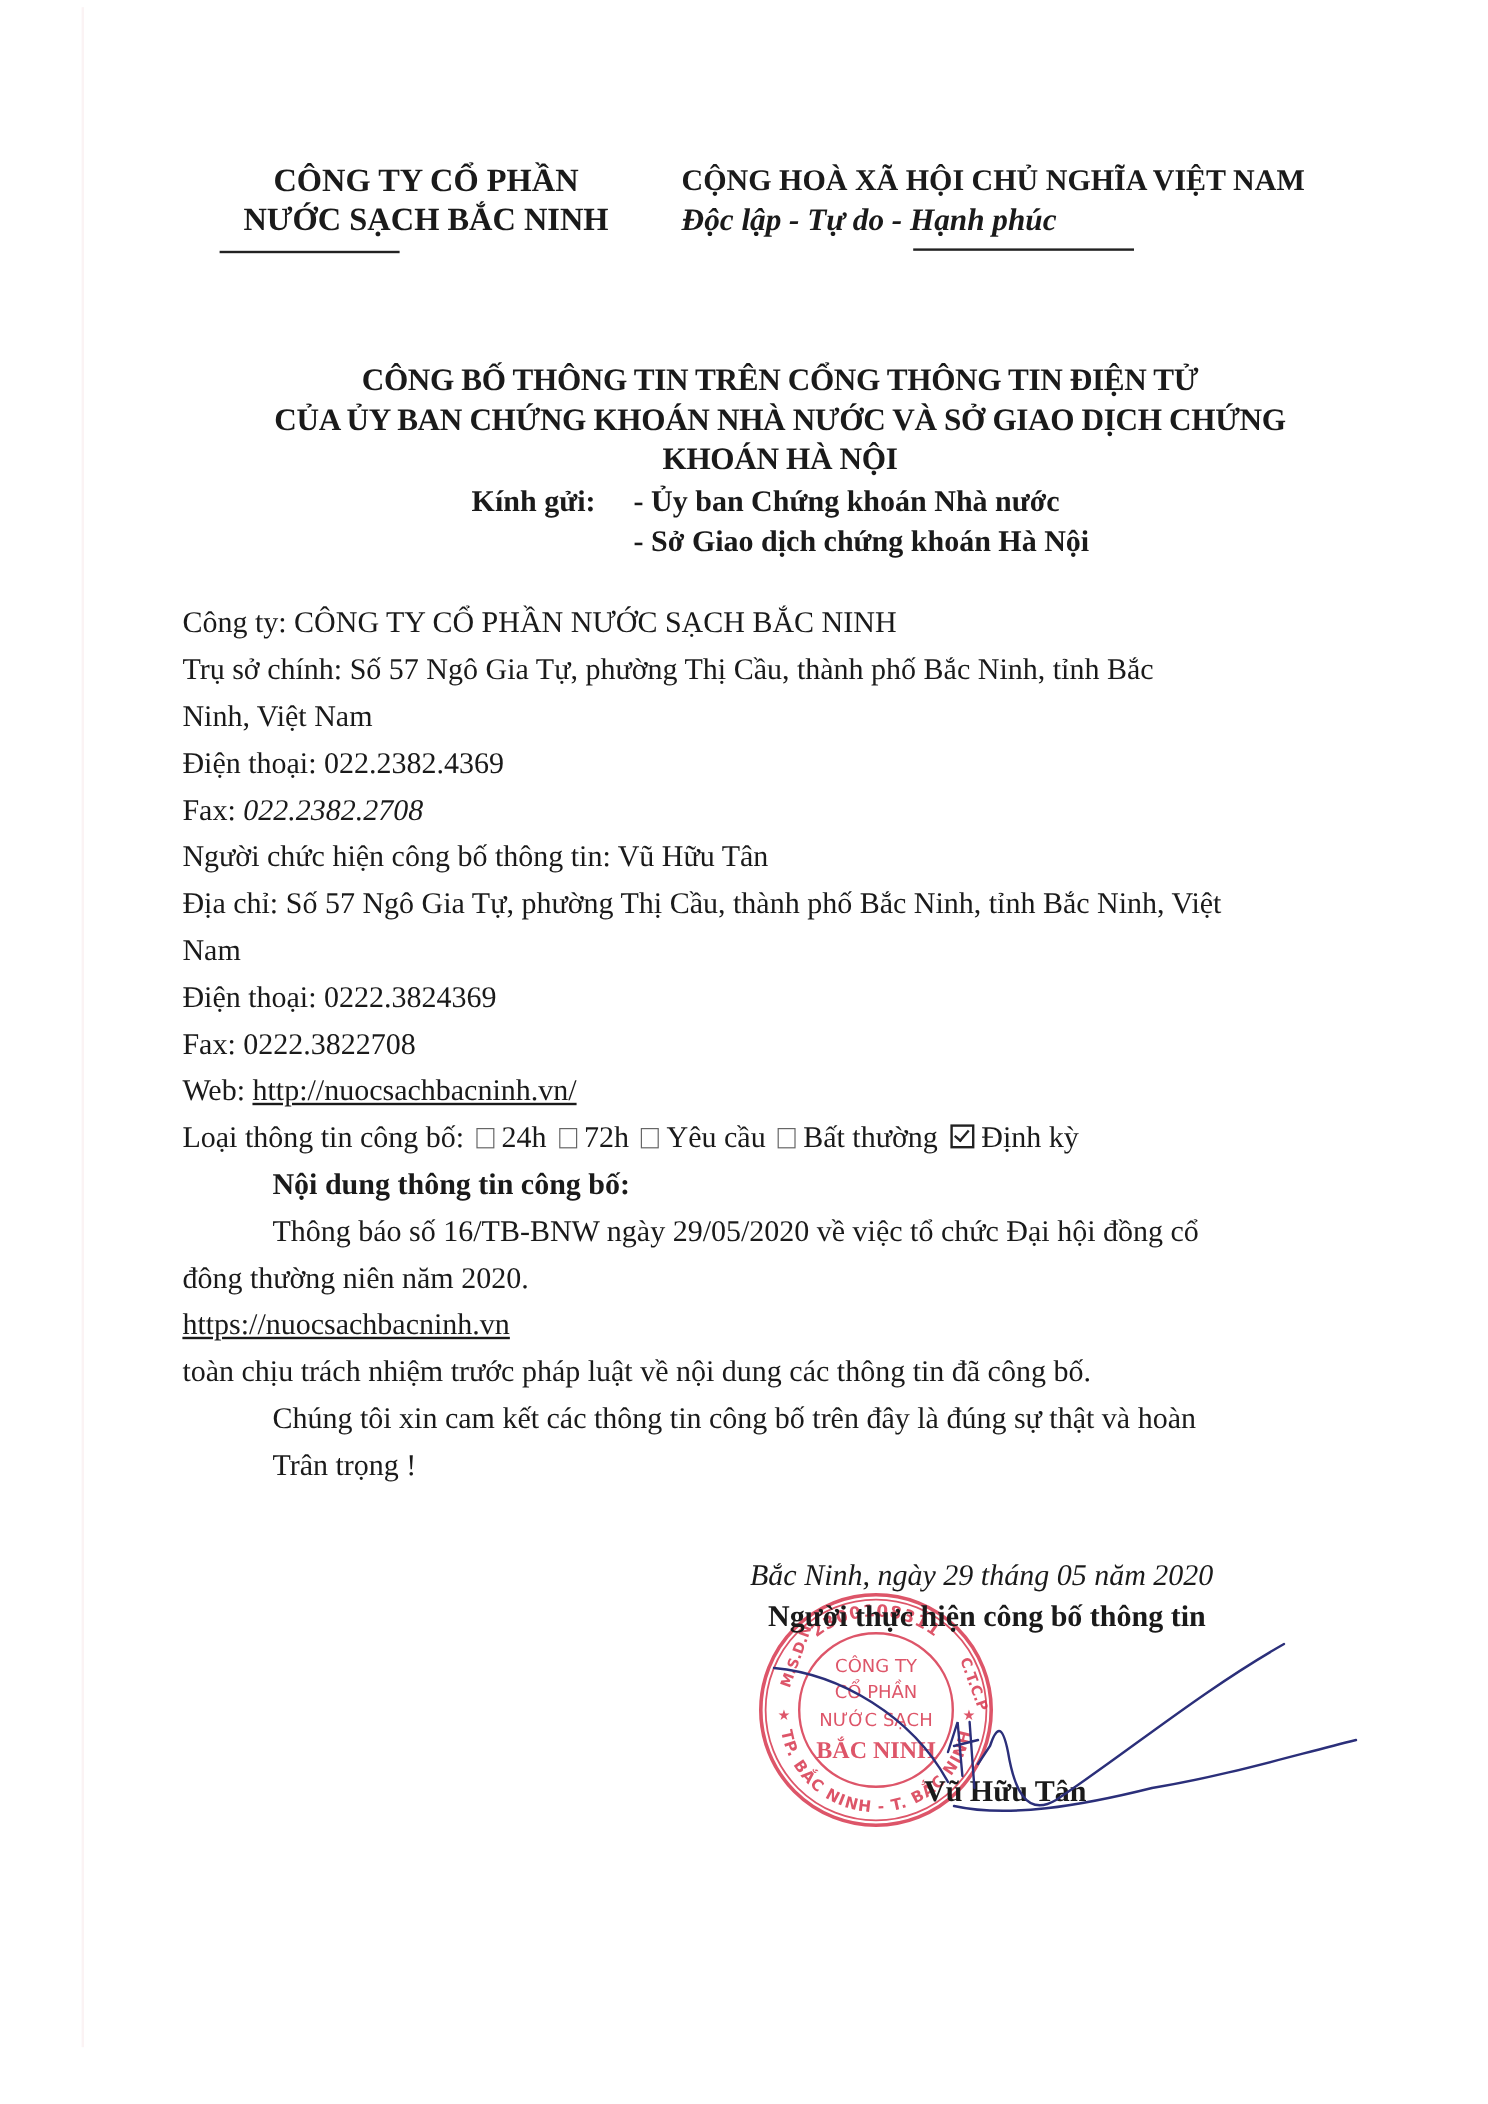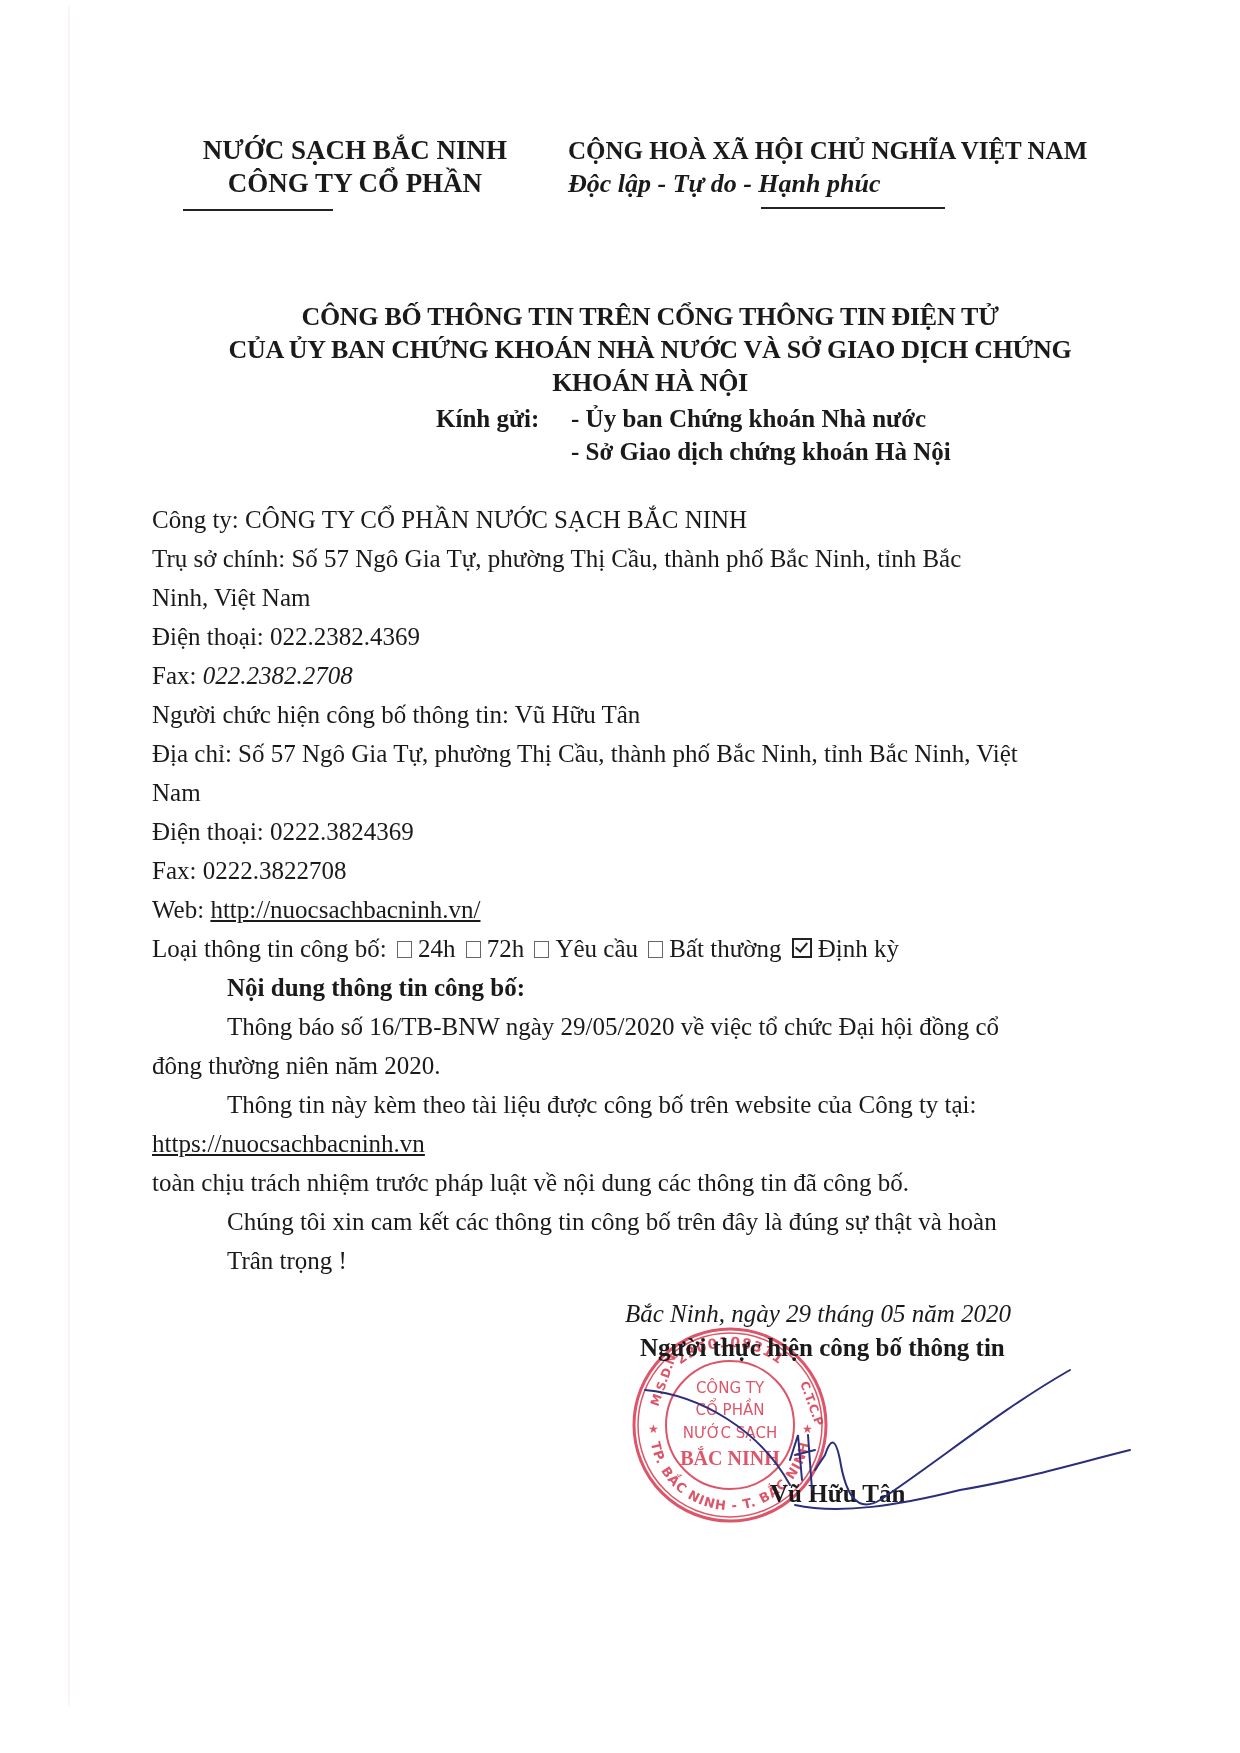--- a/index.html
+++ b/index.html
@@ -12,21 +12,21 @@
               font-weight: bold; font-size: 27px; line-height: 33px; }
   .hdr-right { position: absolute; left: 568px; top: 134px; width: 560px; text-align: left;
                font-weight: bold; font-size: 25px; line-height: 33px; }
   .hdr-right .motto { font-size: 26px; font-style: italic; }
   .uline-left { position: absolute; left: 183px; top: 209px; width: 150px; height: 2px; background: #222; }
   .uline-right { position: absolute; left: 761px; top: 207px; width: 184px; height: 2px; background: #222; }
 
   .title { position: absolute; left: 150px; top: 268px; width: 1000px; text-align: center;
            font-weight: bold; font-size: 26px; line-height: 33px; letter-spacing: -0.3px; margin-top: 32px; }
 
-  .recipients { position: absolute; left: 393px; top: 402px; font-weight: bold; font-size: 25px; line-height: 33px; margin-left: 43px; }
+  .recipients { position: absolute; left: 393px; top: 402px; font-weight: bold; font-size: 25px; line-height: 33px; }
   .recipients .row { display: flex; }
   .recipients .lbl { width: 135px; }
 
   .body { position: absolute; left: 152px; top: 500px; width: 985px; font-size: 25px; line-height: 39px; }
   .body .line { white-space: nowrap; }
   .body .ital { font-style: italic; text-align: center; }
   .body a { color: #1a1a1a; text-decoration: underline; }
   .body .indent { padding-left: 75px; }
   .body .heading { font-weight: bold; padding-left: 75px; }
   .cb { display: inline-block; width: 13px; height: 15px; border: 1px solid #666; vertical-align: -1px; margin: 0 6px 0 4px; }
@@ -42,22 +42,22 @@
   .stamp { position: absolute; left: 630px; top: 1325px; width: 200px; height: 200px; }
   .signature { position: absolute; left: 640px; top: 1340px; width: 500px; height: 190px; }
 </style>
 </head>
 <body>
 
 <div class="page">
   <div class="margin-line"></div>
 
   <div class="hdr-left">
+    <div>CÔNG TY CỔ PHẦN</div>
     <div>NƯỚC SẠCH BẮC NINH</div>
-    <div>CÔNG TY CỔ PHẦN</div>
   </div>
   <div class="uline-left"></div>
 
   <div class="hdr-right">
     <div>CỘNG HOÀ XÃ HỘI CHỦ NGHĨA VIỆT NAM</div>
     <div class="motto">Độc lập - Tự do - Hạnh phúc</div>
   </div>
   <div class="uline-right"></div>
 
   <div class="title">
@@ -99,21 +99,20 @@
       <span>Loại thông tin công bố:</span>
       <span class="cb"></span><span>24h</span>
       <span class="cb"></span><span>72h</span>
       <span class="cb"></span><span>Yêu cầu</span>
       <span class="cb"></span><span>Bất thường</span>
       <span class="cb checked"></span><span>Định kỳ</span>
     </div>
     <div class="line heading">Nội dung thông tin công bố:</div>
     <div class="line indent">Thông báo số 16/TB-BNW ngày 29/05/2020 về việc tổ chức Đại hội đồng cổ</div>
     <div class="line">đông thường niên năm 2020.</div>
-    <div class="line indent">Thông tin này kèm theo tài liệu được công bố trên website của Công ty tại:</div>
     <div class="line"><a href="#">https://nuocsachbacninh.vn</a></div>
     <div class="line">toàn chịu trách nhiệm trước pháp luật về nội dung các thông tin đã công bố.</div>
     <div class="line indent">Chúng tôi xin cam kết các thông tin công bố trên đây là đúng sự thật và hoàn</div>
     <div class="line indent">Trân trọng !</div>
   </div>
 
   <svg class="stamp" viewBox="0 0 200 200">
     <defs>
       <path id="ringTop" d="M 22,100 A 78,78 0 0 1 178,100"></path>
       <path id="ringBottom" d="M 20,105 A 80,80 0 0 0 180,105"></path>

